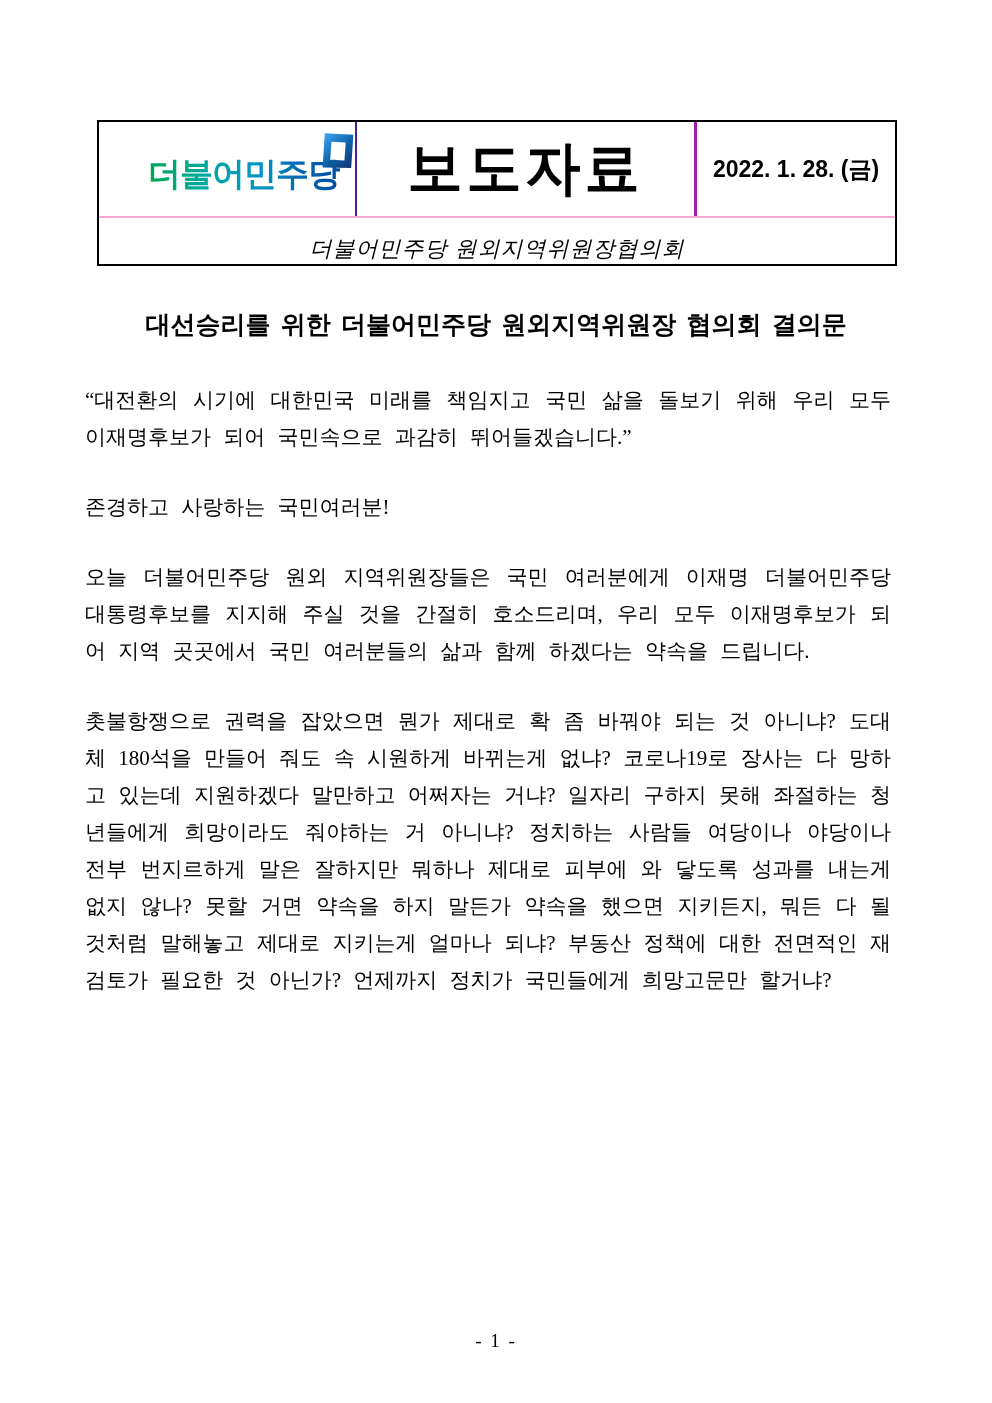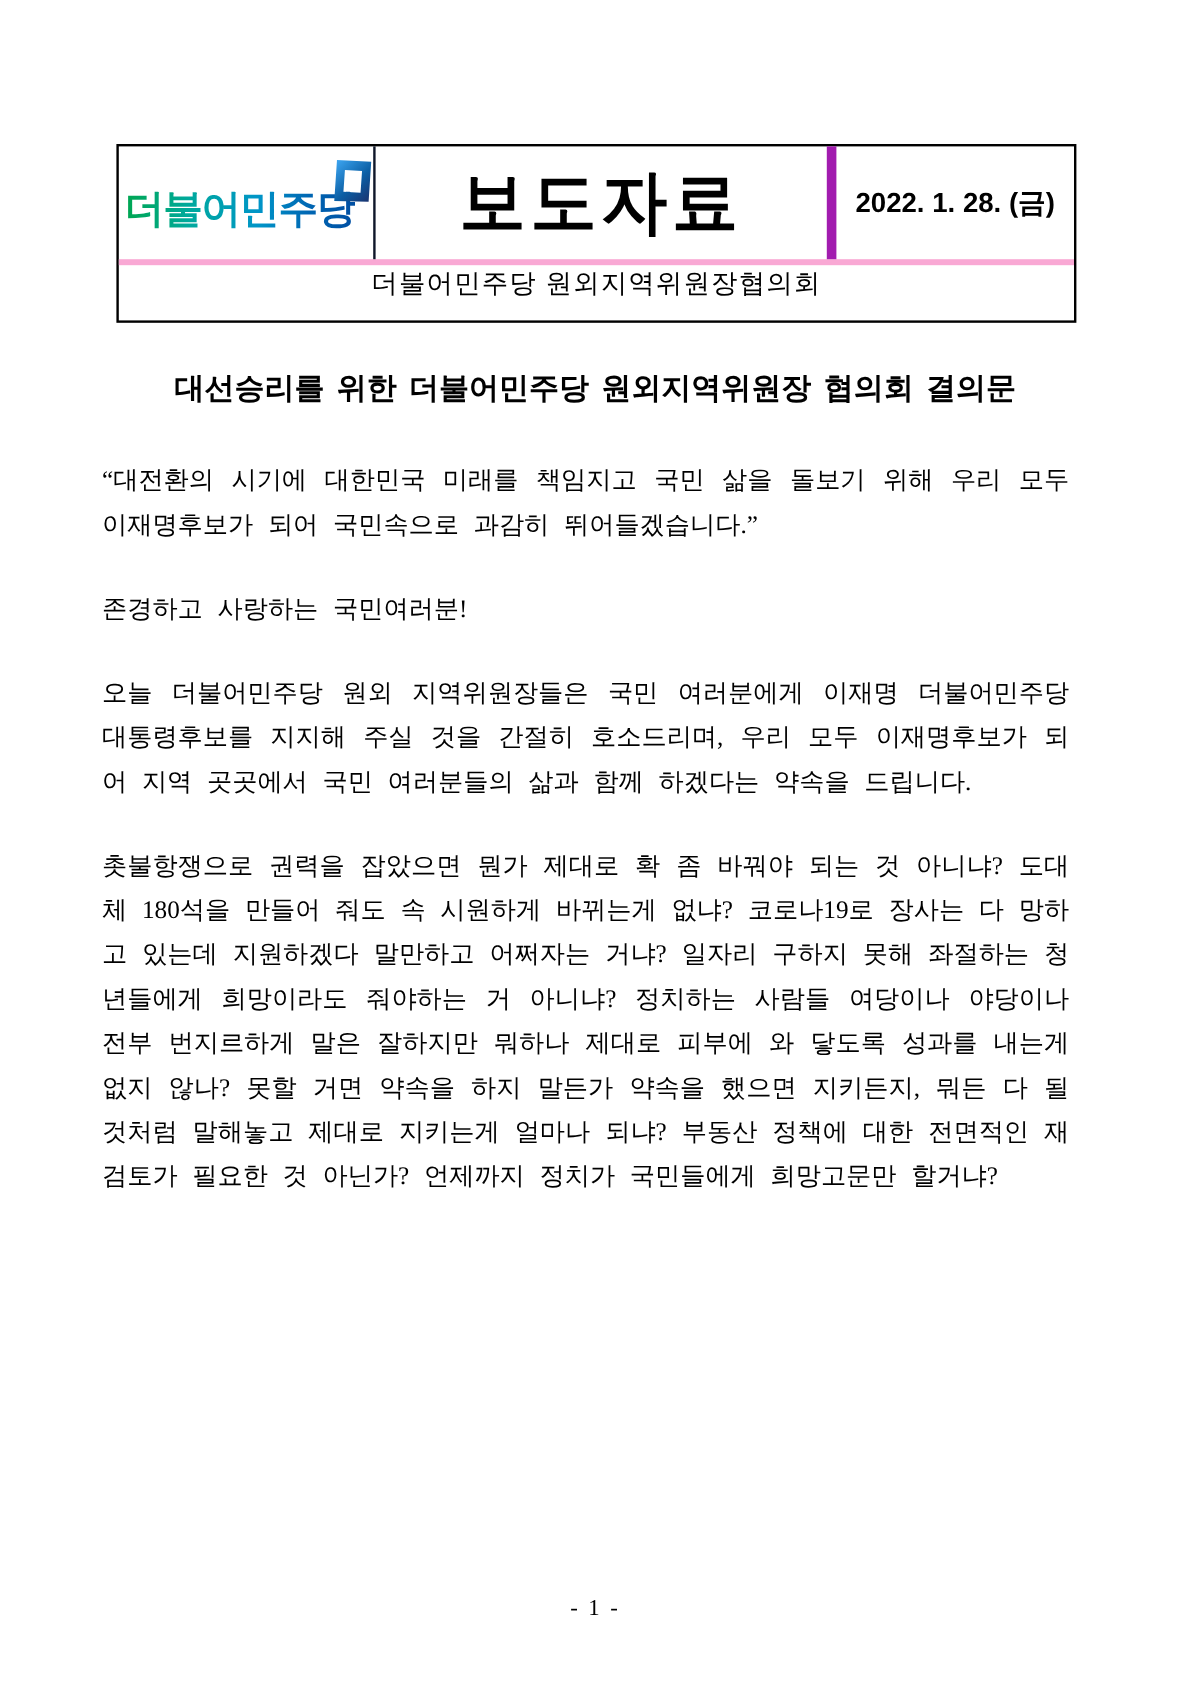--- a/index.html
+++ b/index.html
@@ -16,45 +16,46 @@
   
   .header-table {
     position: absolute;
     left: 97px;
     top: 120px;
     width: 796px;
     border: 2px solid #000;
   }
   .header-row1 { display: flex; height: 94px; }
   .hcell { display: flex; align-items: center; justify-content: center; }
-  .logo-cell  { width: 212px; border-right: 2px solid #0f172a; }
-  .doctype-cell { flex: 1; border-right: 8px solid #a21caf; }
+  .logo-cell  { width: 212px; border-right: 2px solid #4c1d95; padding-left: 44px; }
+  .doctype-cell { flex: 1; border-right: 3px solid #a21caf; }
   .date-cell  { width: 198px; }
 
   .doctype {
     font-family: "Liberation Sans", sans-serif;
     font-weight: 900;
     font-size: 55px;
     letter-spacing: 4px;
     transform: scaleY(1.06);
     white-space: nowrap;
   }
   .date {
     font-family: "Liberation Sans", sans-serif;
     font-weight: 700;
     font-size: 23px;
     white-space: nowrap;
   }
   .header-row2 {
-    border-top: 5px solid #f9a8d4;
+    border-top: 2px solid #f9a8d4;
     height: 46px;
-    display: flex; align-items: flex-start; justify-content: center;
+    display: flex; align-items: flex-end; justify-content: center;
     font-family: "Liberation Sans", sans-serif;
     font-size: 22px;
     letter-spacing: 1px;
+    font-style: italic;
   }
 
   
   .logo-wrap { position: relative; padding: 14px 10px 4px 0; }
   .logo-text {
     font-family: "Liberation Sans", sans-serif;
     font-weight: 800;
     font-size: 33px;
     letter-spacing: -1px;
     white-space: nowrap;

